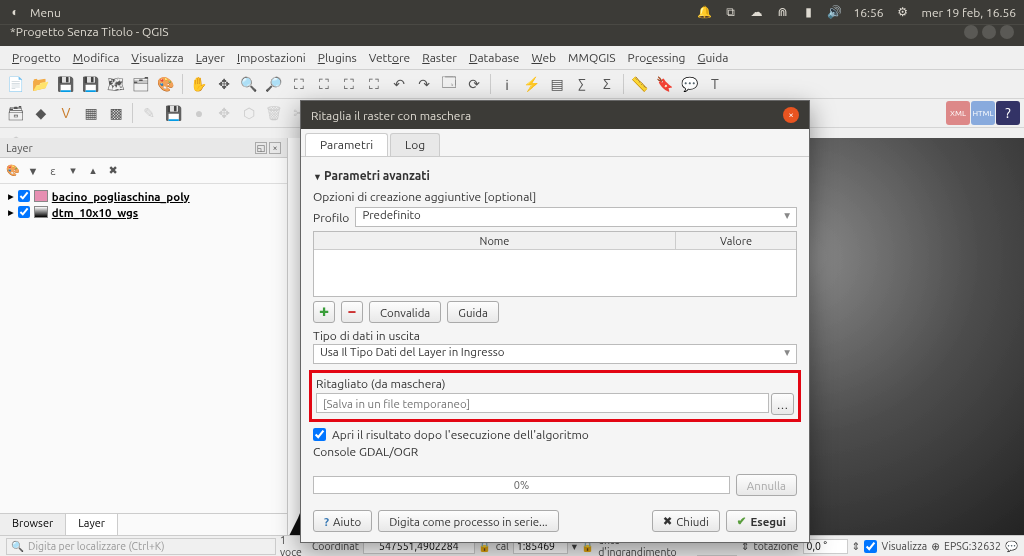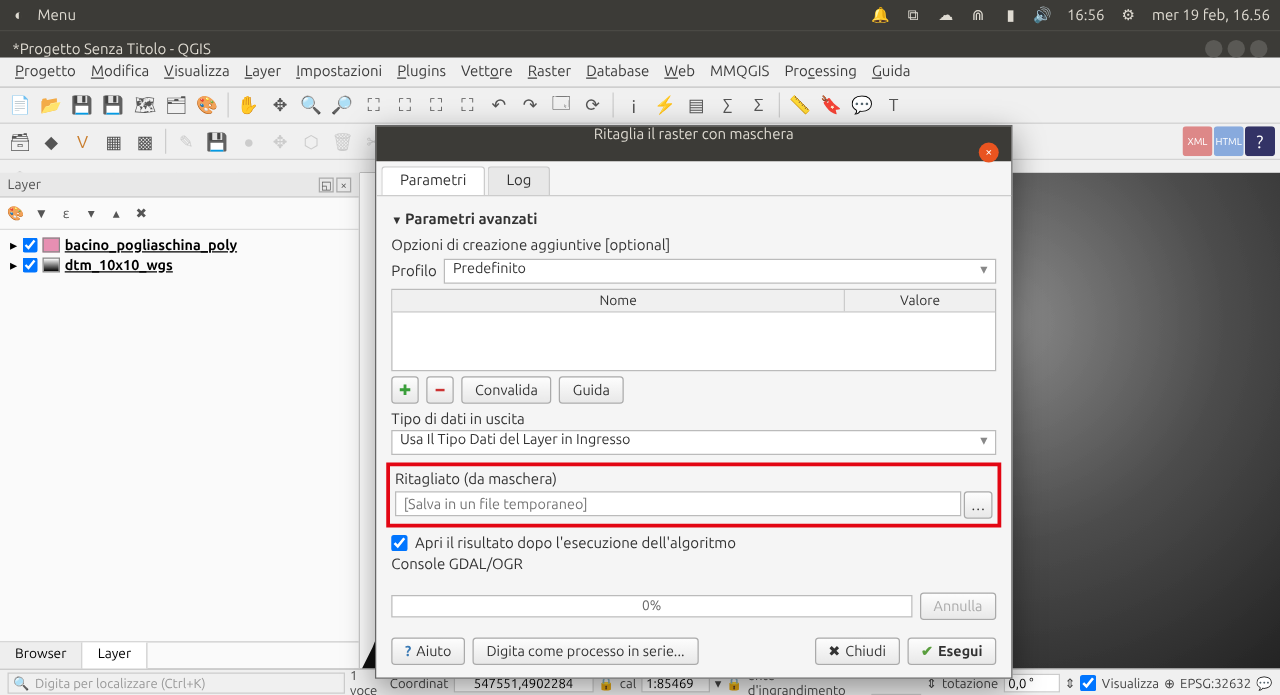--- a/index.html
+++ b/index.html
@@ -5,21 +5,21 @@
 * { margin: 0; padding: 0; box-sizing: border-box; font-family: Ubuntu, "Segoe UI", sans-serif; }
 body { width: 1024px; height: 556px; overflow: hidden; background: #2e2e2e; position: relative; }
 
 
 .sysbar { height: 24px; background: #3c3b37; color: #dfdbd2; display: flex; align-items: center; padding: 0 8px; font-size: 12px; }
 .sysbar .left { display: flex; align-items: center; gap: 8px; }
 .sysbar .right { margin-left: auto; display: flex; align-items: center; gap: 12px; }
 .sys-icon { width: 14px; height: 14px; display: inline-flex; align-items: center; justify-content: center; }
 
 
-.titlebar { height: 22px; background: #3c3b37; color: #dfdbd2; display: flex; align-items: flex-end; padding: 0 10px; font-size: 12px; border-top: 1px solid #4a4944; }
+.titlebar { height: 22px; background: #3c3b37; color: #dfdbd2; display: flex; align-items: flex-start; padding: 0 10px; font-size: 12px; border-top: 1px solid #4a4944; }
 .titlebar .wbtns { margin-left: auto; display: flex; gap: 4px; }
 .wbtn { width: 14px; height: 14px; border-radius: 7px; background: #5a5955; }
 
 
 .menubar { height: 24px; background: #f0f0f0; display: flex; align-items: center; padding: 0 6px; font-size: 12px; color: #3c3c3c; border-bottom: 1px solid #d0d0d0; }
 .menubar span { padding: 3px 6px; cursor: default; }
 .menubar span u { text-decoration: underline; }
 
 
 .toolbar { background: #f0f0f0; border-bottom: 1px solid #d4d4d4; display: flex; align-items: center; padding: 2px 4px; gap: 1px; flex-wrap: wrap; }
@@ -48,21 +48,21 @@
   filter: contrast(1.2); }
 .canvas-white { position: absolute; left: 0; top: 0; width: 60px; height: 100%; background: #fff; clip-path: polygon(0 0, 40px 0, 55px 80px, 20px 180px, 50px 280px, 10px 380px, 0 400px); }
 
 
 .statusbar { position: absolute; bottom: 0; left: 0; right: 0; height: 21px; background: #f0f0f0; border-top: 1px solid #ccc; display: flex; align-items: center; padding: 0 6px; font-size: 10.5px; color: #444; gap: 4px; }
 .statusbar input[type=text] { height: 15px; border: 1px solid #ccc; padding: 0 3px; font-size: 10.5px; }
 .st-locator { flex: 0 0 270px; color: #999; border: 1px solid #ccc; padding: 1px 4px; display: flex; align-items: center; gap: 4px; }
 
 
 .dialog { position: absolute; left: 300px; top: 100px; width: 510px; background: #f5f5f5; border: 1px solid #666; box-shadow: 0 8px 24px rgba(0,0,0,0.4); }
-.dlg-title { height: 28px; background: #3c3b37; color: #dfdbd2; display: flex; align-items: center; padding: 0 10px; font-size: 12px; flex-direction: column; }
+.dlg-title { height: 28px; background: #3c3b37; color: #dfdbd2; display: flex; align-items: center; padding: 0 10px; font-size: 12px; }
 .dlg-title .dclose { margin-left: auto; width: 16px; height: 16px; border-radius: 8px; background: #e95420; color: #fff; font-size: 10px; text-align: center; line-height: 16px; }
 .dlg-body { padding: 0; font-size: 12px; color: #333; }
 .dlg-tabs { height: 28px; display: flex; padding: 4px 4px 0 4px; border-bottom: 1px solid #ccc; }
 .dlg-tabs div { padding: 4px 14px; border: 1px solid #ccc; border-bottom: none; background: #e8e8e8; margin-right: 2px; border-radius: 3px 3px 0 0; }
 .dlg-tabs div.act { background: #fff; }
 .dlg-content { padding: 8px 12px; }
 .collapse-hdr { font-weight: bold; padding: 4px 0; cursor: default; }
 .collapse-hdr::before { content: "▼ "; font-size: 9px; }
 .row { margin: 4px 0; display: flex; align-items: center; gap: 6px; }
 .sel { flex: 1; height: 20px; border: 1px solid #bbb; background: #fff; padding: 0 6px; display: flex; align-items: flex-start; justify-content: space-between; font-size: 11.5px; }

